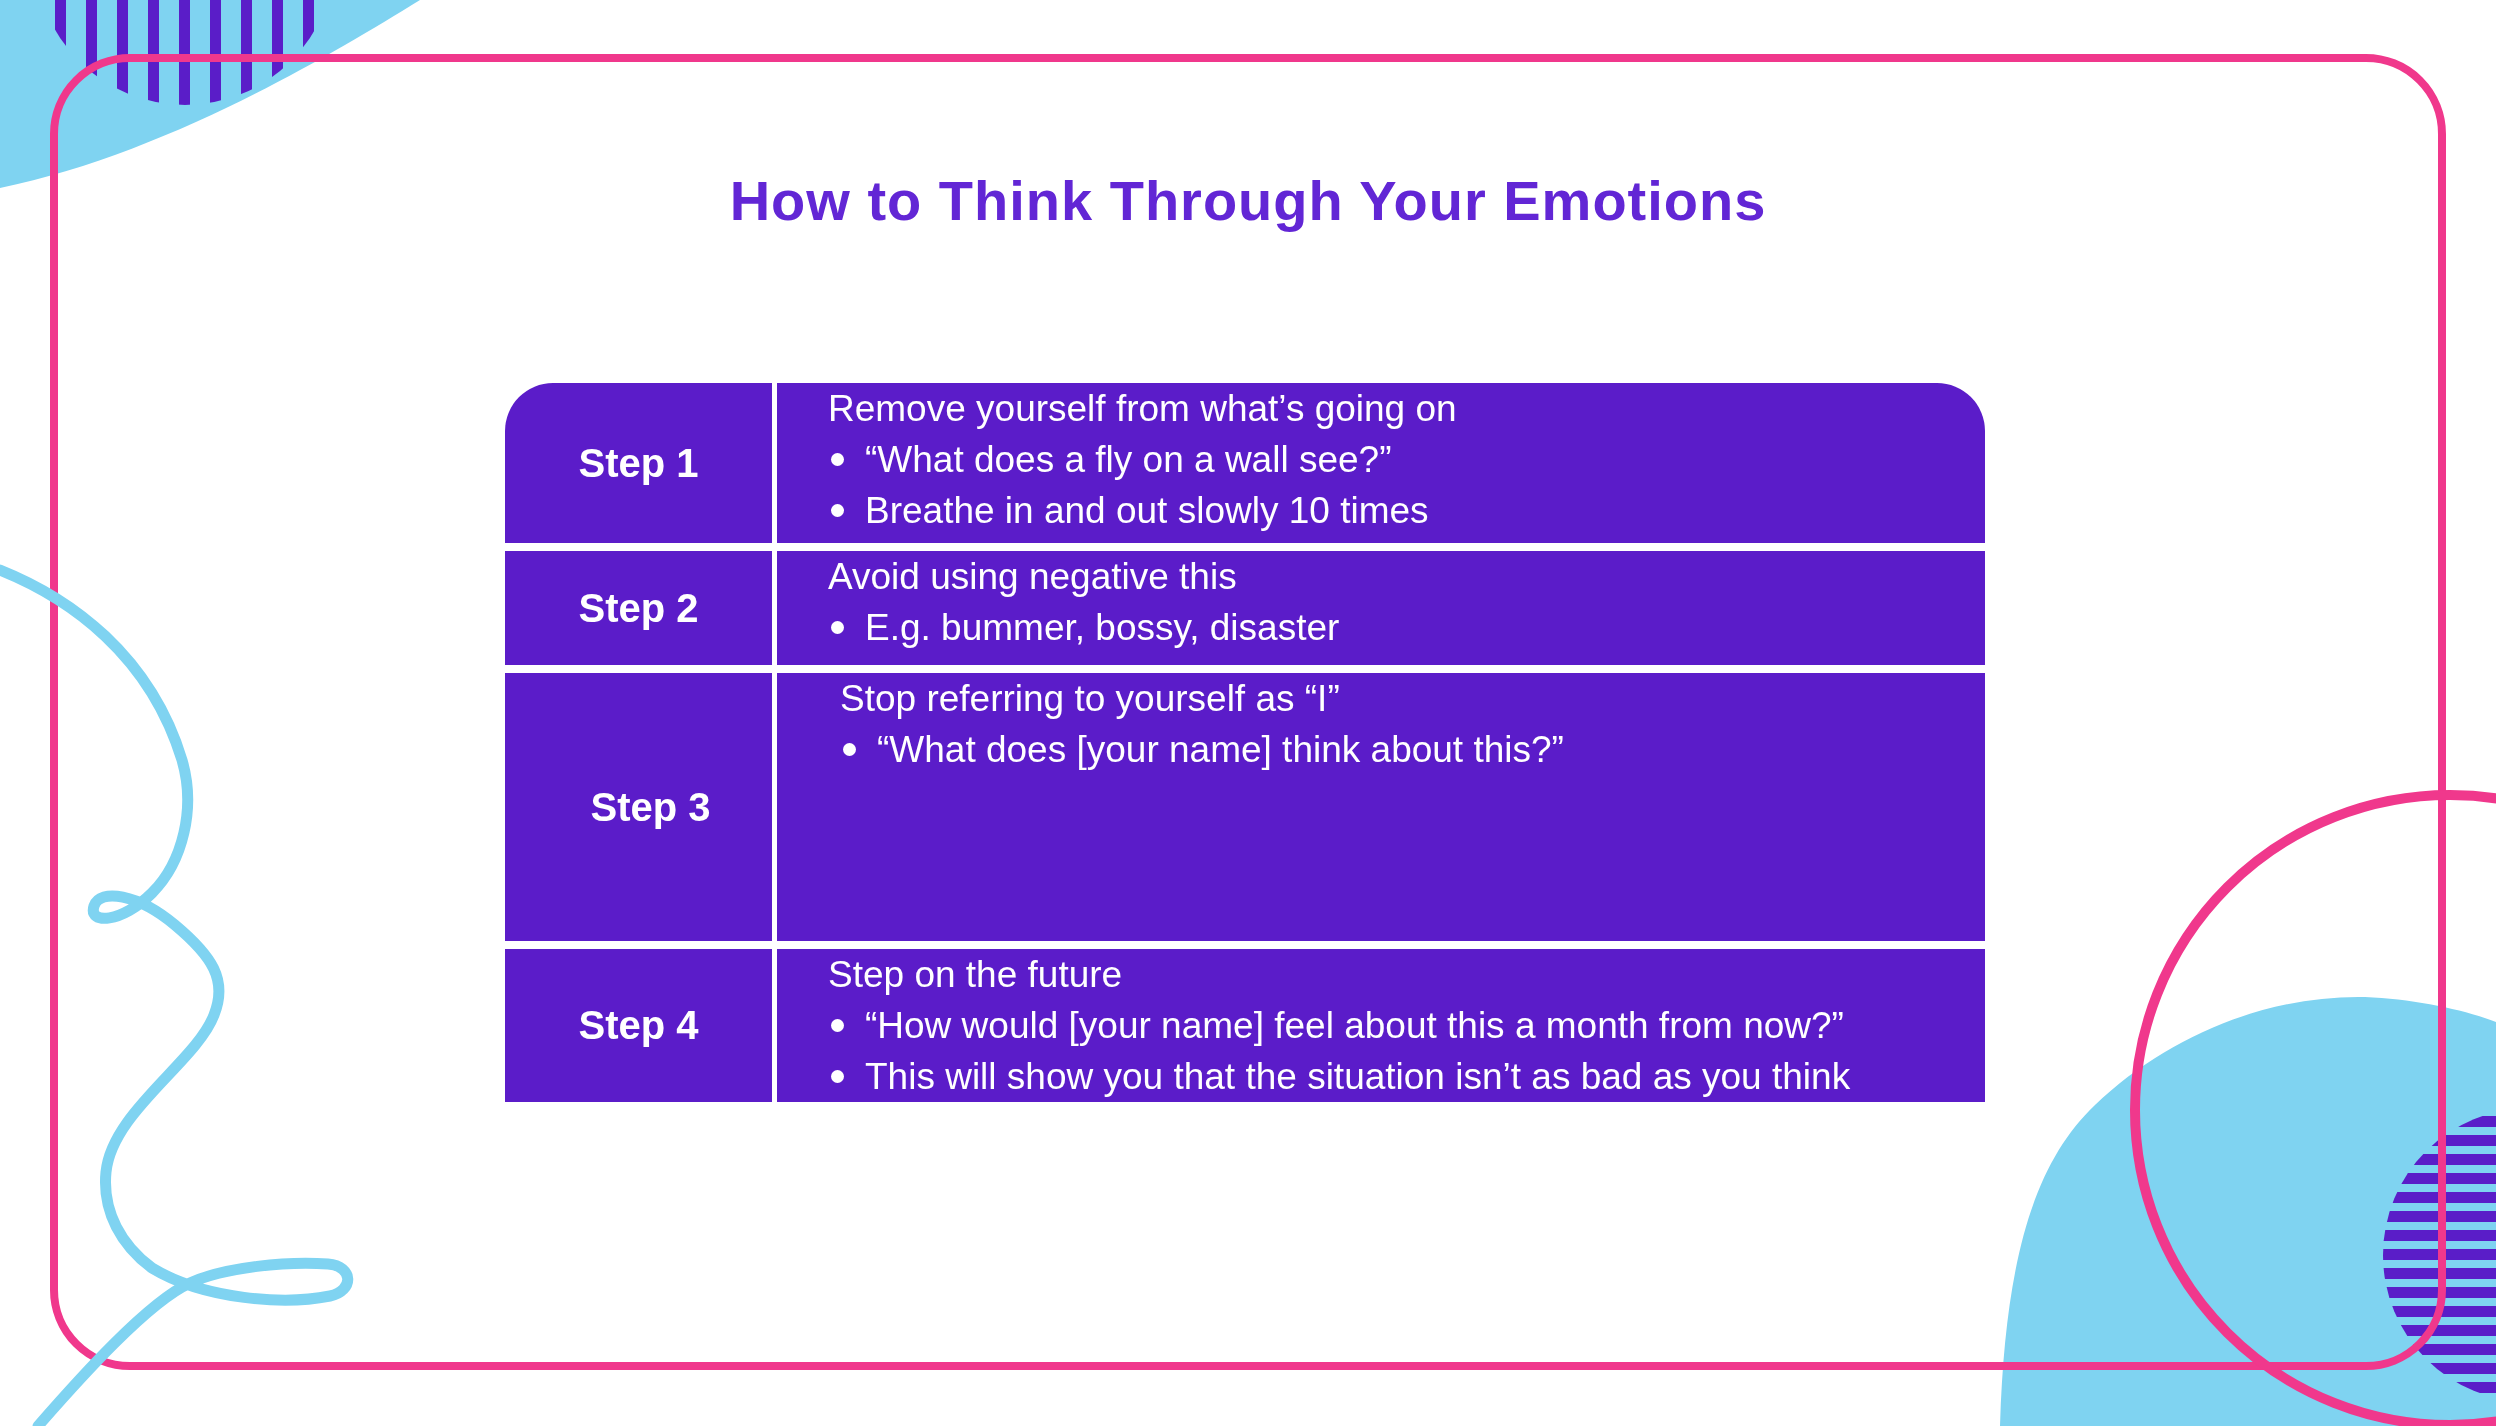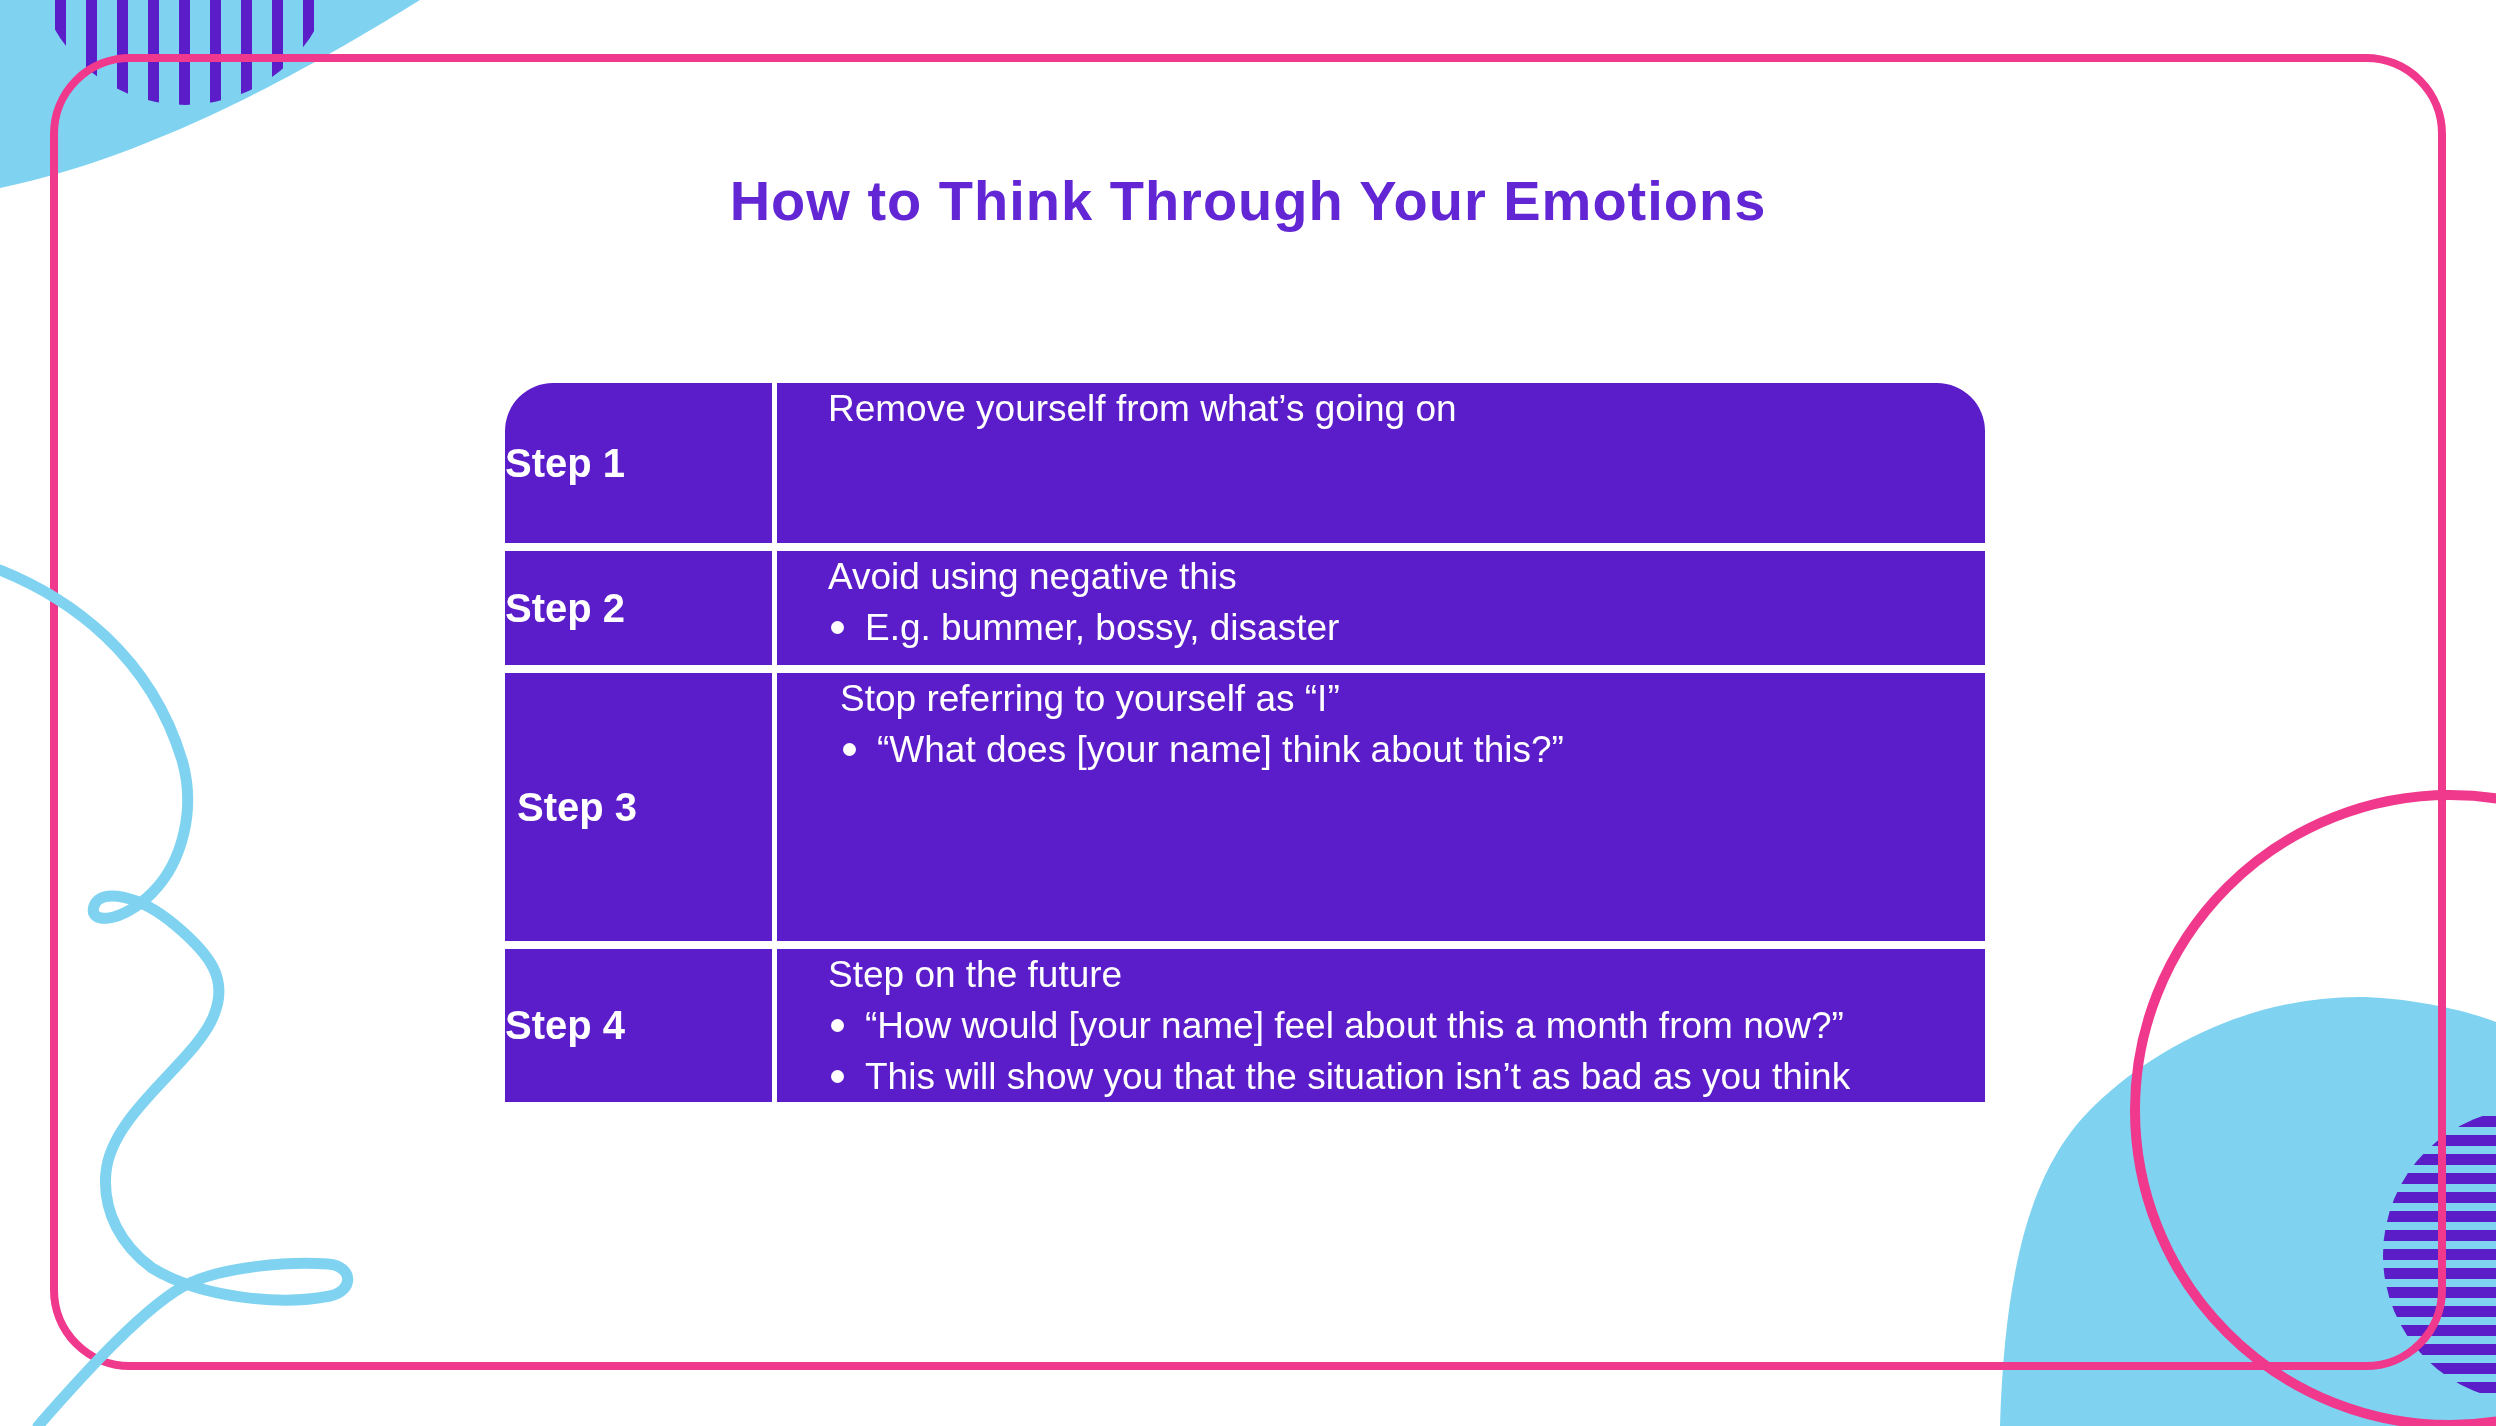--- a/index.html
+++ b/index.html
@@ -59,21 +59,21 @@
     position:absolute; left:267px; top:0; bottom:0; width:5px;
     background:#ffffff; z-index:2;
   }
   .row { background:#5B1CC9; display:flex; flex:none; }
   .row:nth-of-type(1) { height:218px; }
   .row:nth-of-type(2) { height:160px; }
   .row:nth-of-type(3) { height:114px; }
   .row:nth-of-type(4) { height:268px;padding-left:12px; }
   .step-col {
     width:267px; flex:none;
-    display:flex; align-items:center; 
+    display:flex; align-items:center; justify-content:center;
   }
   .step-label { font-size:40px; font-weight:bold; color:#ffffff; }
   .body-col {
     flex:1; padding-left:56px; padding-right:30px;
     display:flex; flex-direction:column; justify-content:flex-start;
     color:#ffffff; font-size:37px; line-height:51px;
   }
   .intro { margin:0; }
   .bullets { list-style:none; margin:0; padding:0; }
   .bullets li { display:flex; align-items:flex-start; }
@@ -116,20 +116,30 @@
 
 <div class="steps-table">
   <div class="divider"></div>
 
   <div class="row">
     <div class="step-col">
       <span class="step-label">Step 1</span>
     </div>
     <div class="body-col">
       <p class="intro">Remove yourself from what’s going on</p>
+      <ul class="bullets">
+          <li>
+            <span class="dot"></span>
+            <span>“What does a fly on a wall see?”</span>
+          </li>
+          <li>
+            <span class="dot"></span>
+            <span>Breathe in and out slowly 10 times</span>
+          </li>
+        </ul>
     </div>
   </div>
 
   <div class="row">
     <div class="step-col">
       <span class="step-label">Step 2</span>
     </div>
     <div class="body-col">
       <p class="intro">Avoid using negative this</p>
       <ul class="bullets">

